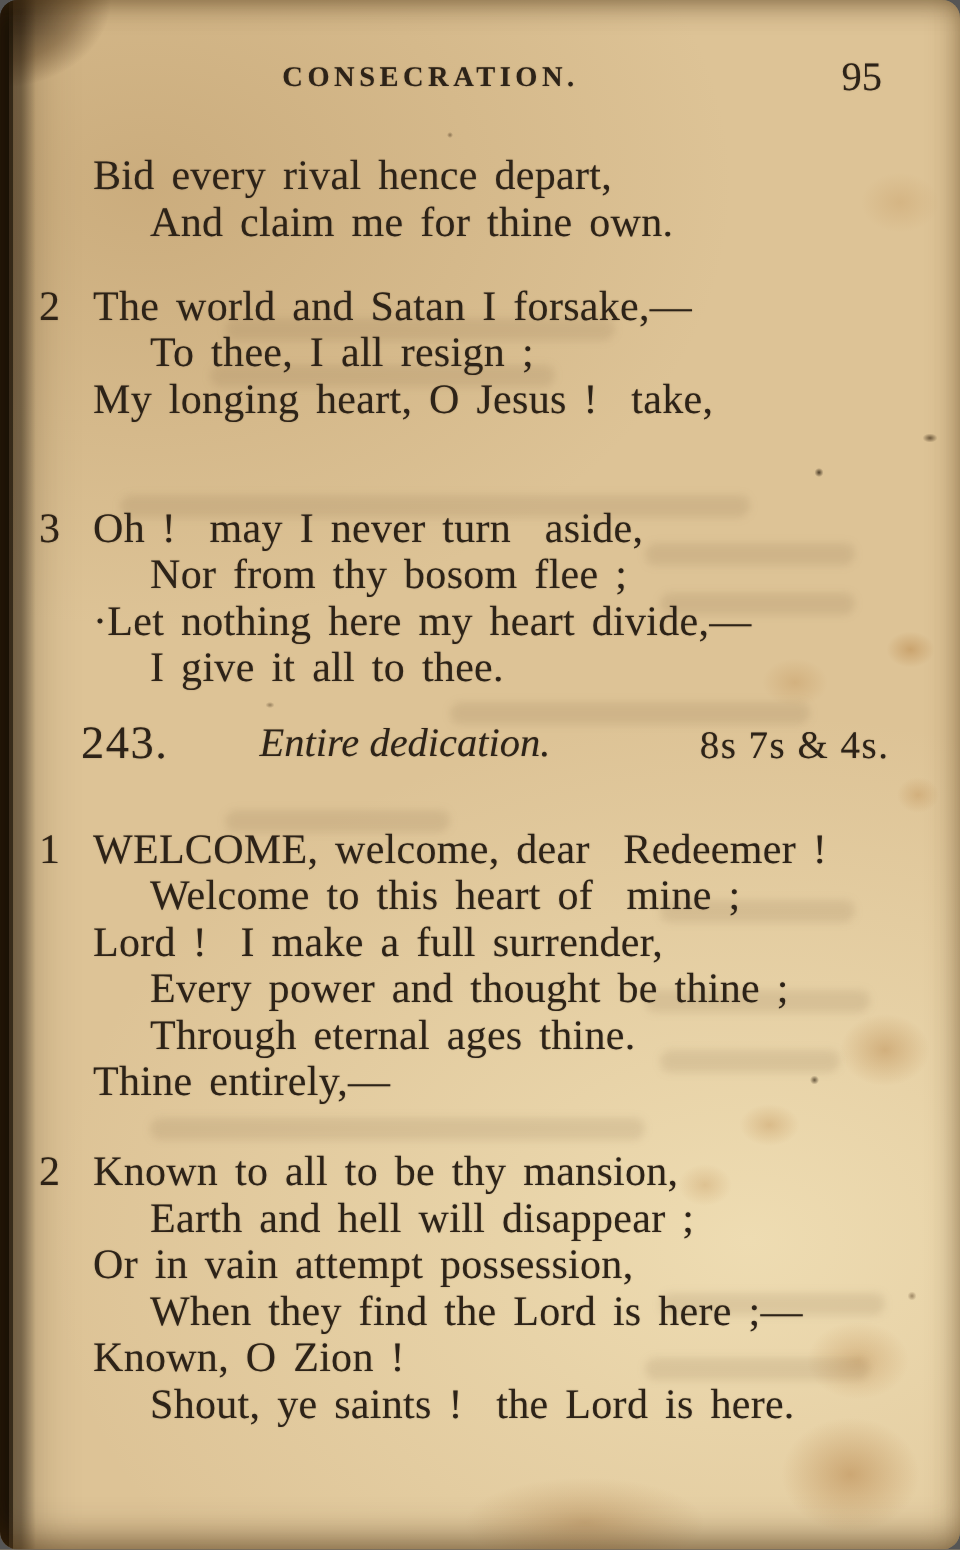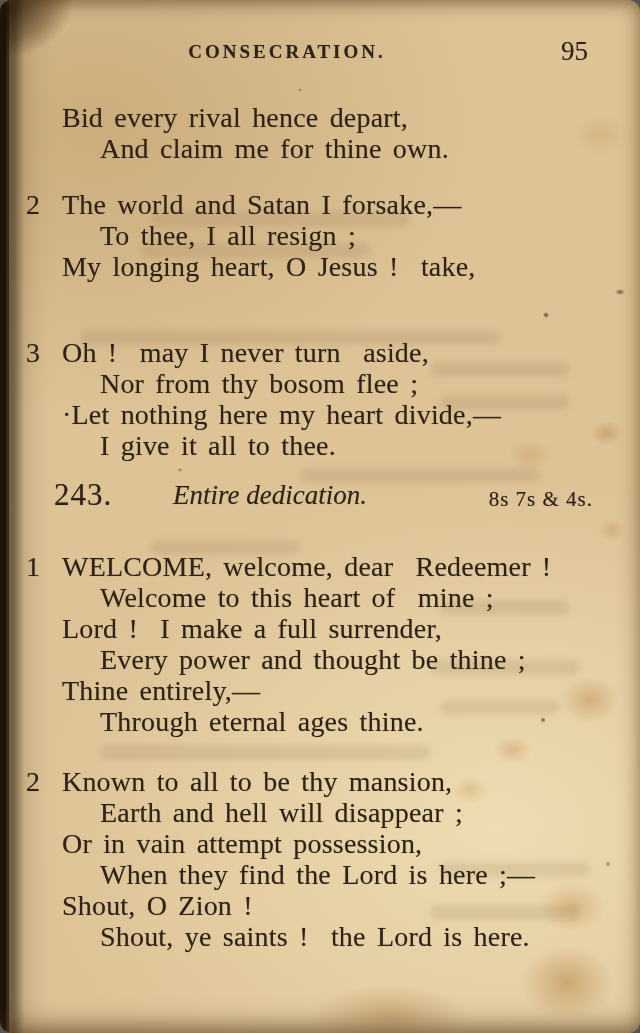--- a/index.html
+++ b/index.html
@@ -78,21 +78,21 @@
   .hymn-number{
     position:absolute; left:54px; bottom:2px; font-size:31px; letter-spacing:1px;
     text-shadow:0 0 1px rgba(45,32,18,.35);
   }
   .hymn-title{
     position:absolute; left:270px; bottom:4px; transform:translateX(-50%);
     font-style:italic; font-size:27px; white-space:nowrap;
     text-shadow:0 0 1px rgba(45,32,18,.35);
   }
   .hymn-meter{
-    position:absolute; right:47px; bottom:3px; font-size:21px; letter-spacing:1px;
+    position:absolute; right:47px; bottom:3px; font-size:26px; letter-spacing:1px;
     white-space:pre; text-shadow:0 0 1px rgba(45,32,18,.35);
   }
 </style>
 </head>
 <body>
 
 <div class="page">
 
   <div class="binding"></div>
 
@@ -138,28 +138,28 @@
       <span class="hymn-title">Entire dedication.</span>
       <span class="hymn-meter">8s 7s &amp; 4s.</span>
     </div>
 
     <div class="stanza" style="top:551px">
         <span class="vnum">1</span>
         <div class="line">WELCOME, welcome, dear  Redeemer !</div>
         <div class="line indent">Welcome to this heart of  mine ;</div>
         <div class="line">Lord !  I make a full surrender,</div>
         <div class="line indent">Every power and thought be thine ;</div>
+        <div class="line indent">Through eternal ages thine.</div>
         <div class="line">Thine entirely,—</div>
-        <div class="line indent">Through eternal ages thine.</div>
       </div>
     <div class="stanza" style="top:766px">
         <span class="vnum">2</span>
         <div class="line">Known to all to be thy mansion,</div>
         <div class="line indent">Earth and hell will disappear ;</div>
         <div class="line">Or in vain attempt possession,</div>
         <div class="line indent">When they find the Lord is here ;—</div>
-        <div class="line">Shout, O Zion !</div>
+        <div class="line">Known, O Zion !</div>
         <div class="line indent">Shout, ye saints !  the Lord is here.</div>
       </div>
   </div>
 
   <div class="vignette"></div>
 </div>
 
 </body></html>

